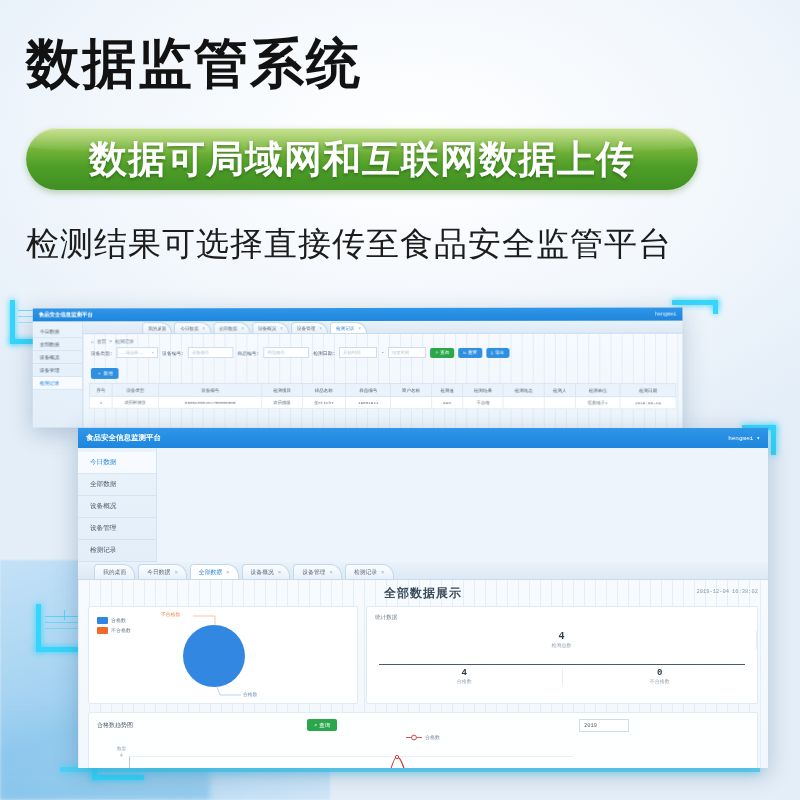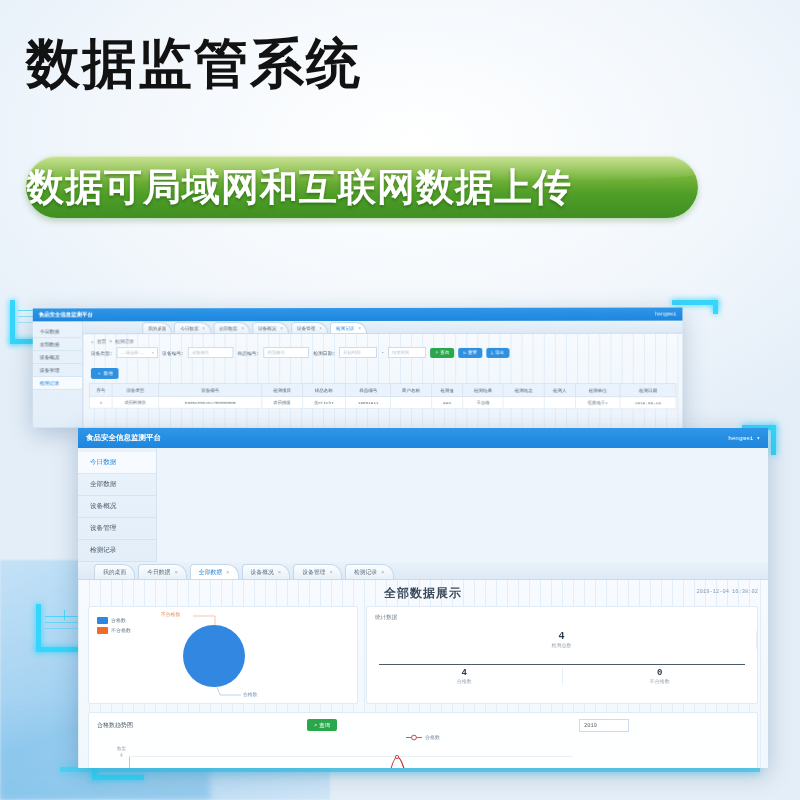--- a/index.html
+++ b/index.html
@@ -21,21 +21,21 @@
     background:linear-gradient(160deg,#bfe0f7 0%, #8fc9ef 55%, #cfe6f8 100%);
     opacity:.85;filter:blur(1px);}
   .bluewash2{position:absolute;left:0;top:700px;width:210px;height:100px;
     background:linear-gradient(180deg,rgba(130,195,235,.0),rgba(110,185,230,.55));filter:blur(3px);}
   
   .title-main{position:absolute;left:26px;top:36px;font-size:54px;font-weight:bold;color:#121212;
     letter-spacing:2px;line-height:1;white-space:nowrap;}
   .pill{position:absolute;left:26px;top:128px;width:672px;height:62px;border-radius:32px;
     background:linear-gradient(180deg,#a7cf52 0%,#7cb83c 28%,#4f9e28 62%,#3f8f22 100%);
     box-shadow:0 3px 6px rgba(60,120,30,.30), inset 0 1px 0 rgba(255,255,255,.45);
-    display:flex;align-items:center;justify-content:flex-start;overflow:hidden;margin-top:28px;}
+    display:flex;align-items:center;justify-content:center;overflow:hidden;}
   .pill:before{content:"";position:absolute;left:0;top:0;width:672px;height:26px;border-radius:32px 32px 60% 60%;
     background:linear-gradient(180deg,rgba(255,255,255,.38),rgba(255,255,255,0));}
   .pill-text{position:relative;font-size:38px;font-weight:bold;color:#ffffff;letter-spacing:1px;
     text-shadow:0 2px 3px rgba(20,70,10,.45);white-space:nowrap;}
   .subtitle{position:absolute;left:26px;top:222px;font-size:33px;color:#1c1c1c;letter-spacing:1px;white-space:nowrap;}
   
   .bracket{position:absolute;pointer-events:none;}
   .bk-line{position:absolute;background:#36d5fb;}
   
   .win{position:absolute;background:#eef4fb;box-shadow:0 6px 22px rgba(40,80,120,.28);overflow:hidden;font-family:Liberation Mono, monospace;}
@@ -109,20 +109,21 @@
   <div class="sweep"></div>
   <div class="bluewash"></div>
   <div class="bluewash2"></div>
 
   <div class="title-main">数据监管系统</div>
 
   <div class="pill">
     <span class="pill-text">数据可局域网和互联网数据上传</span>
   </div>
 
+  <div class="subtitle">检测结果可选择直接传至食品安全监管平台</div>
 
   <div class="bracket" style="left:10px;top:300px;width:40px;height:44px;">
     <div class="bk-line" style="left:0;top:0;width:5px;height:44px;box-shadow:0 0 6px #36d5fb;"></div>
     <div class="bk-line" style="left:0;top:39px;width:40px;height:5px;box-shadow:0 0 6px #36d5fb;"></div>
     <div class="bk-line" style="left:8px;top:10px;width:30px;height:1px;opacity:.75;"></div>
     <div class="bk-line" style="left:8px;top:16px;width:30px;height:1px;opacity:.55;"></div>
     <div class="bk-line" style="left:8px;top:22px;width:30px;height:1px;opacity:.4;"></div>
   </div>
 
   <div class="bracket" style="left:36px;top:604px;width:48px;height:48px;">

